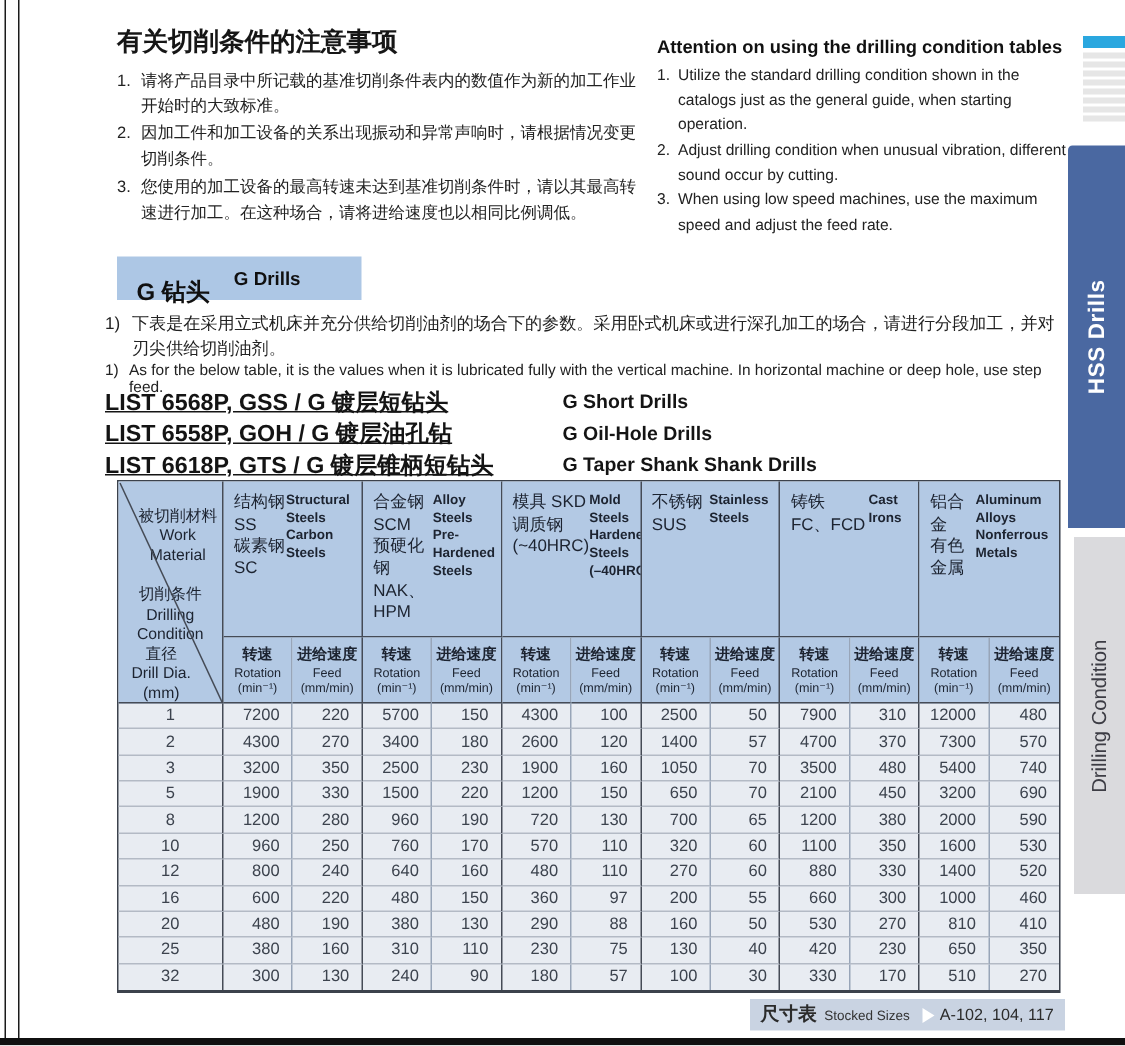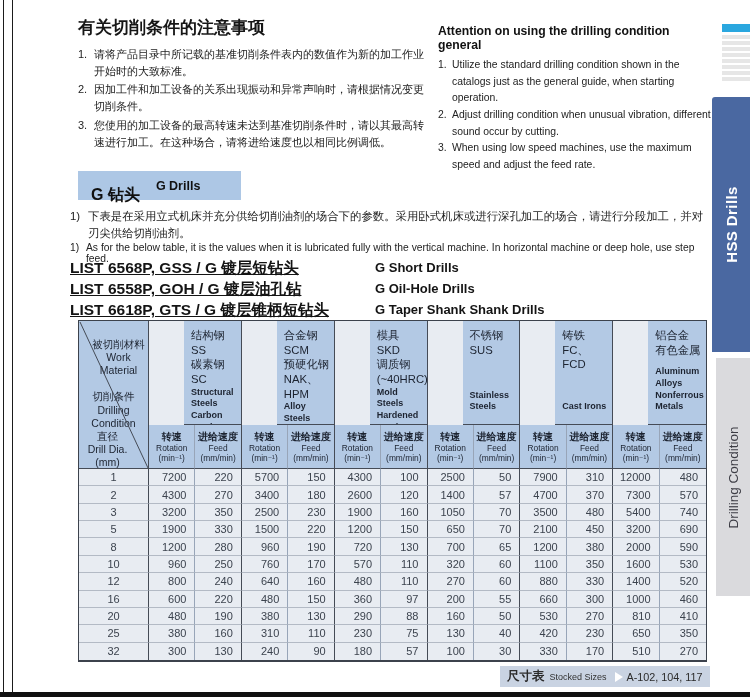--- a/index.html
+++ b/index.html
@@ -61,22 +61,22 @@
   .hdr{background:#B3C9E4;}
   .br-dark{border-right:1px solid #454b56;}
   .br-lite{border-right:1px solid #98A5B8;}
   .bb-dark{border-bottom:1px solid #454b56;}
   .bb-lite{border-bottom:1px solid #B3BAC5;}
   .corner{position:relative;display:flex;flex-direction:column;text-align:center;color:#1c2330;}
   .corner svg{position:absolute;left:0;top:0;}
   .c-top{margin-top:17px;padding-left:10px;font-size:10.5px;line-height:1.25;}
   .c-mid{margin-top:13px;font-size:10.5px;line-height:1.25;}
   .c-dia{margin-top:auto;margin-bottom:5px;padding-right:12px;font-size:10.5px;line-height:1.25;}
-  .mat{display:flex;flex-direction:column;justify-content:space-between;
-       padding:7px 3px 11px 7px;color:#1c2330;margin-left:35px;}
+  .mat{display:flex;justify-content:space-between;
+       padding:7px 3px 11px 7px;color:#1c2330;}
   .m-cn{font-size:11.3px;line-height:1.3;}
   .m-en{font-size:9px;font-weight:bold;line-height:1.3;}
   .sub{display:flex;flex-direction:column;align-items:center;justify-content:center;
        padding-top:1px;color:#1c2330;}
   .s-cn{font-size:10px;font-weight:bold;line-height:1.2;}
   .s-en{font-size:8.4px;line-height:1.25;}
   .s-un{font-size:8.4px;line-height:1.25;}
   .dia{display:flex;align-items:center;justify-content:center;font-size:11px;color:#3c434e;}
   .val{display:flex;align-items:center;justify-content:flex-end;padding-right:8px;
        font-size:11px;color:#3c434e;}
@@ -127,21 +127,21 @@
       <span class="n">2.</span>
       <span class="t">因加工件和加工设备的关系出现振动和异常声响时，请根据情况变更切削条件。</span>
     </div>
     <div class="item">
       <span class="n">3.</span>
       <span class="t">您使用的加工设备的最高转速未达到基准切削条件时，请以其最高转速进行加工。在这种场合，请将进给速度也以相同比例调低。</span>
     </div>
   </div>
 
   <div id="att-en" class="abs">
-    <div class="ttl">Attention on using the drilling condition general</div>
+    <div class="ttl">Attention on using the drilling condition tables</div>
     <div class="item">
       <span class="n">1.</span>
       <span class="t">Utilize the standard drilling condition shown in the catalogs just as the general guide, when starting operation.</span>
     </div>
     <div class="item">
       <span class="n">2.</span>
       <span class="t">Adjust drilling condition when unusual vibration, different sound occur by cutting.</span>
     </div>
     <div class="item">
       <span class="n">3.</span>

